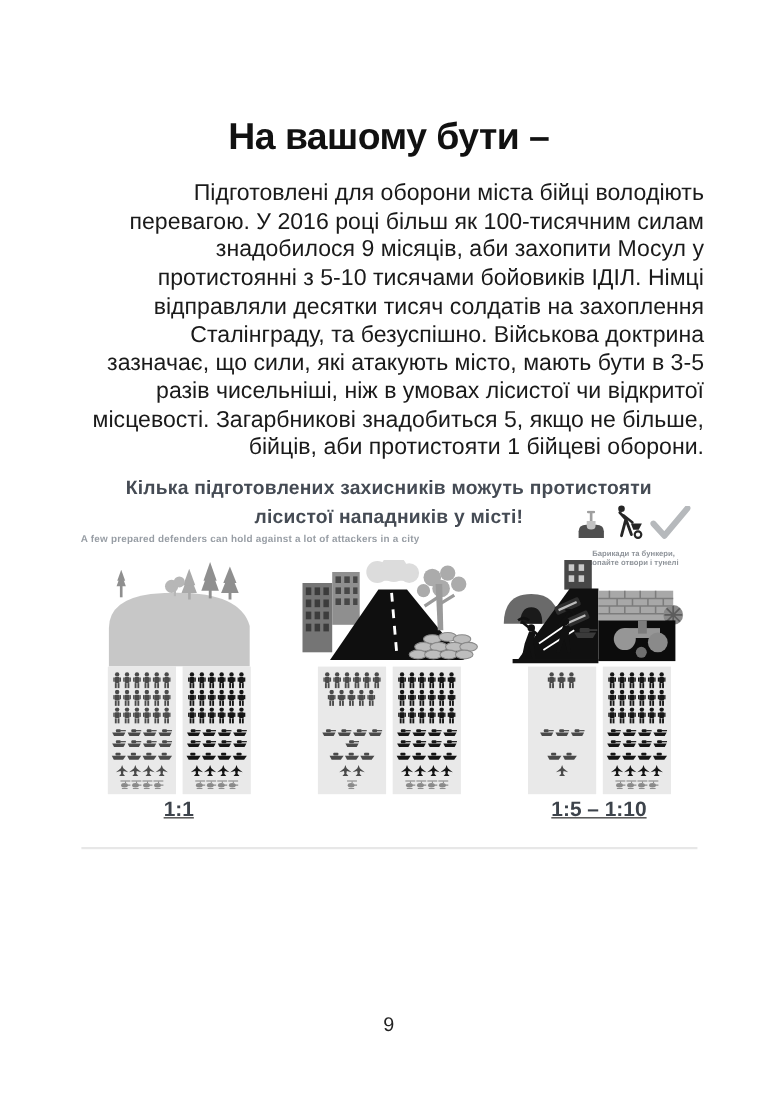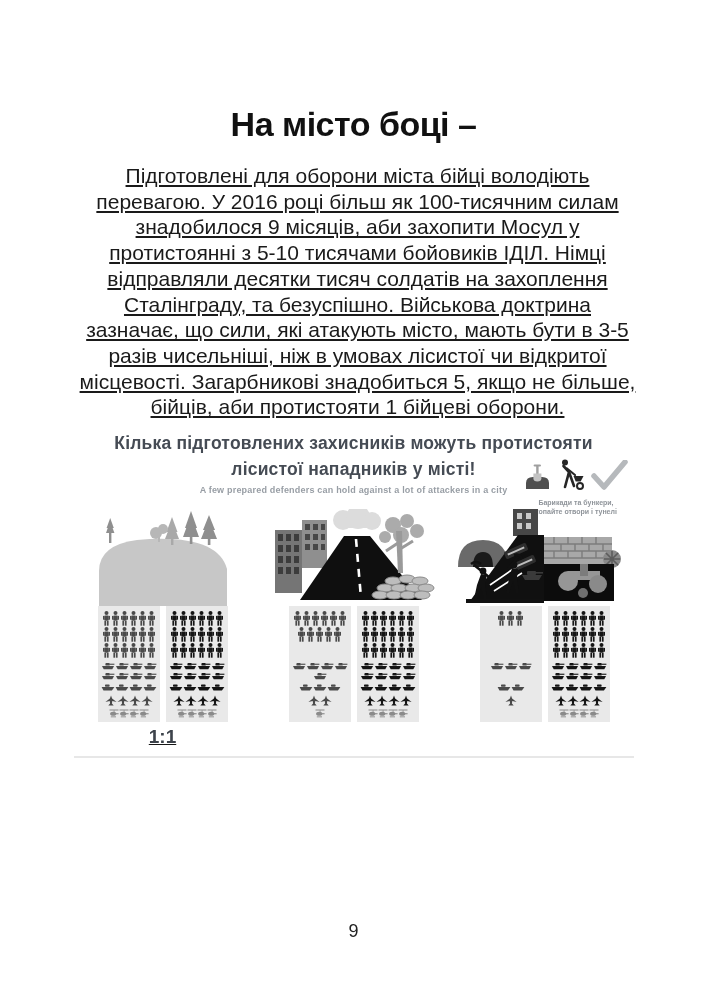--- a/index.html
+++ b/index.html
@@ -18,42 +18,40 @@
     font-size:34px;
     font-weight:bold;
     line-height:44px;
     color:#111;
     letter-spacing:-0.5px;
   }
   .body-text{
     margin:17px 67px 0 75px;
     font-size:21px;
     line-height:25.7px;
-    text-align:center;
+    text-align:right;
     color:#1a1a1a;
-    text-decoration:underline;
   }
   .infographic{
     position:relative;
     width:560px;
     margin:10px auto 0 auto;
     border-bottom:2px solid #e7e7e7;
-    padding-bottom:8px;
+    padding-bottom:22px;
   }
   .ig-title{
     text-align:center;
     font-weight:bold;
     font-size:17.5px;
     line-height:26px;
     color:#454b54;
     letter-spacing:0.2px;
   }
   .ig-subtitle{
     margin-top:3px;
-    text-align:center;
     font-weight:bold;
     font-size:9px;
     color:#989ea5;
     letter-spacing:0.2px;
   }
   .tip-cluster{
     position:absolute;
     top:28px; right:-10px;
     width:135px;
     text-align:center;
@@ -111,21 +109,21 @@
     font-size:18px;
     color:#222;
   }
 </style>
 </head>
 <body>
 
 <div class="page">
 
   <div class="article-title">
-    <div>На місто боці –</div>
+    <div>На вашому бути –</div>
   </div>
 
   <div class="body-text">Підготовлені для оборони міста бійці володіють перевагою. У 2016 році більш як 100-тисячним силам знадобилося 9 місяців, аби захопити Мосул у протистоянні з 5-10 тисячами бойовиків ІДІЛ. Німці відправляли десятки тисяч солдатів на захоплення Сталінграду, та безуспішно. Військова доктрина зазначає, що сили, які атакують місто, мають бути в 3-5 разів чисельніші, ніж в умовах лісистої чи відкритої місцевості. Загарбникові знадобиться 5, якщо не більше, бійців, аби протистояти 1 бійцеві оборони.</div>
 
   <div class="infographic">
 
     <div class="ig-title">
       <div>Кілька підготовлених захисників можуть протистояти</div>
       <div>лісистої нападників у місті!</div>
     </div>
@@ -1947,20 +1945,21 @@
                       <rect x="4.6" y="1.4" width="1" height="1.4"></rect>
                       <ellipse cx="4.2" cy="4.8" rx="3.1" ry="2"></ellipse>
                       <rect x="6.6" y="4.2" width="3" height="1.1"></rect>
                       <rect x="1.8" y="7.4" width="5.2" height="0.9"></rect>
                     </g>
                   </svg>
                 </div>
               </div>
             </div>
         </div>
+        <div class="ratio-label">1:5 – 1:10</div>
       </div>
 
     </div>
   </div>
 
   <div class="page-number">9</div>
 
 </div>
 
 </body></html>

